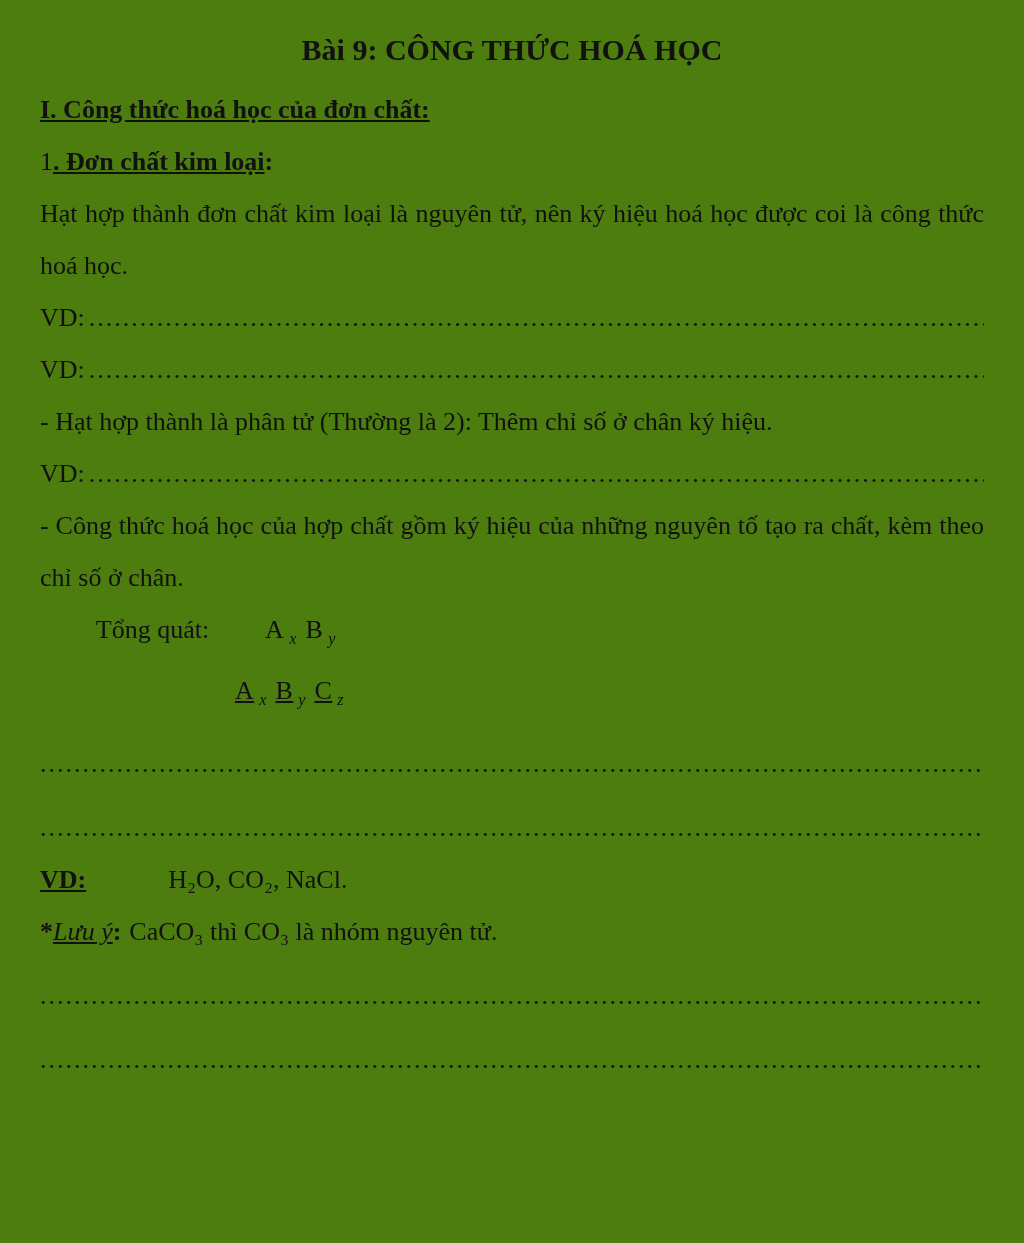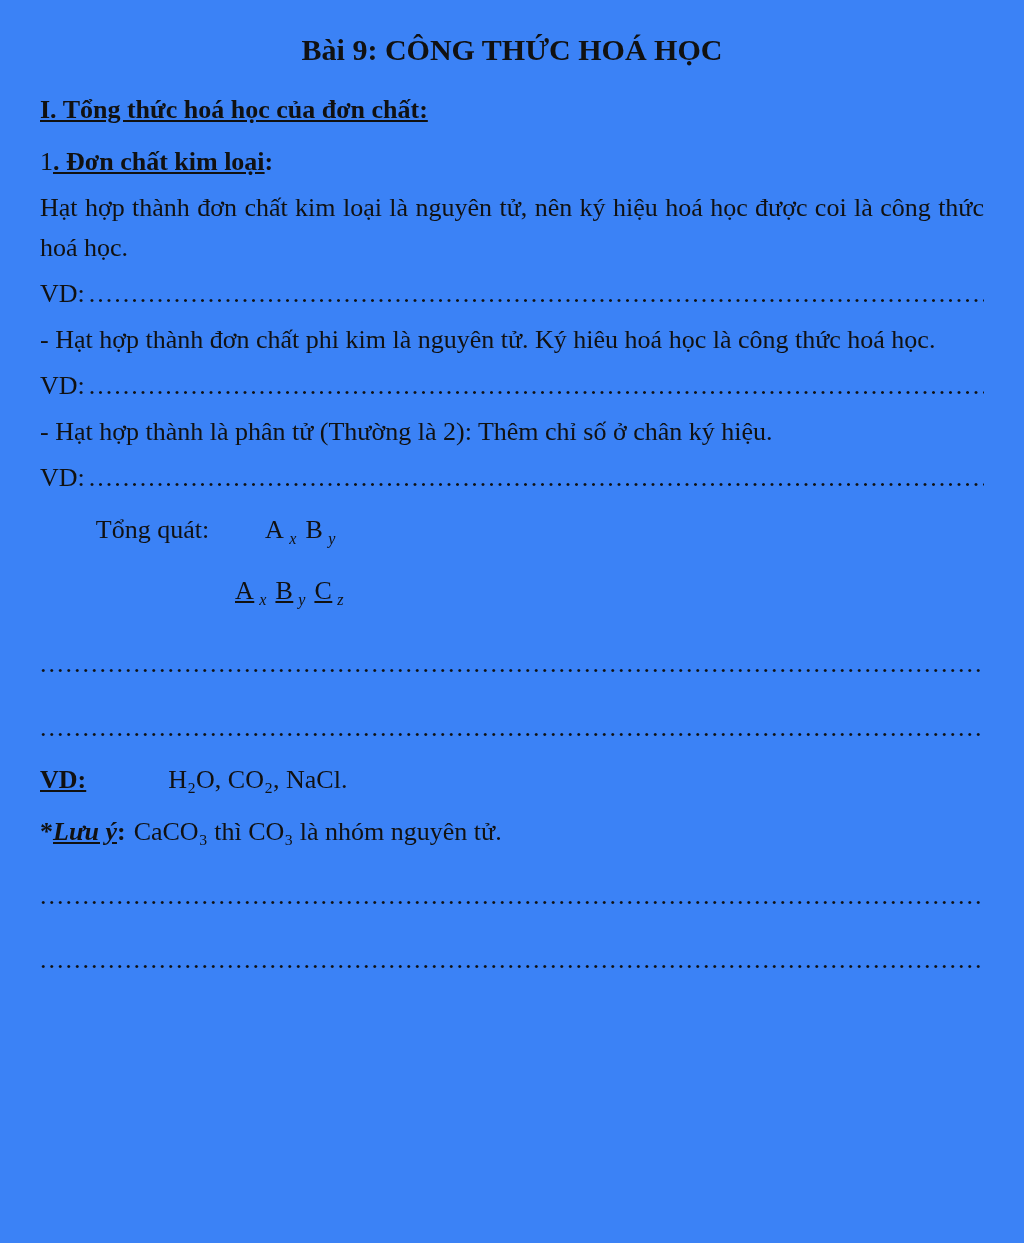--- a/index.html
+++ b/index.html
@@ -6,34 +6,34 @@
   html, body { background: #ffffff; }
   body {
     width: 1024px; height: 1243px;
     font-family: "Liberation Serif", "DejaVu Serif", serif;
     color: #111111;
   }
   .page {
     width: 1024px; height: 1243px;
     padding: 22px 40px 0 40px;
     overflow: hidden;
-    background: #3b82f6;
+    background: #4d7c0f;
   }
   .title {
     text-align: center;
     font-size: 30px;
     font-weight: bold;
     line-height: 56px;
     margin-bottom: 6px;
   }
   .line { font-size: 26px; line-height: 52px; white-space: nowrap; }
-  .para { font-size: 26px; line-height: 40px; text-align: justify; }
+  .para { font-size: 26px; line-height: 52px; text-align: justify; }
   .b  { font-weight: bold; }
   .u  { text-decoration: underline; }
-  .bi { font-weight: bold; font-style: italic; }
+  .bi { font-weight: normal; font-style: italic; }
   .vd-line {
     display: flex; align-items: baseline;
     font-size: 26px; line-height: 52px;
   }
   .vd-line .vd-label { margin-right: 4px; }
   .dots {
     flex: 1 1 auto;
     overflow: hidden;
     white-space: nowrap;
     letter-spacing: 2px;
@@ -55,47 +55,47 @@
   .vd-examples { margin-left: 82px; text-align: right; }
   .note-text { margin-left: 8px; }
 </style>
 </head>
 <body>
 
 <div class="page">
 
   <h1 class="title">Bài 9: CÔNG THỨC HOÁ HỌC</h1>
 
-  <p class="line"><span class="b u">I. Tổng thức hoá học của đơn chất:</span></p>
+  <p class="line"><span class="b u">I. Công thức hoá học của đơn chất:</span></p>
 
   <p class="line"><span>1</span><span class="b u">. Đơn chất kim loại</span><span class="b">:</span></p>
 
   <p class="para">Hạt hợp thành đơn chất kim loại là nguyên tử, nên ký hiệu hoá học được coi là công thức hoá học.</p>
 
   <p class="vd-line">
       <span class="vd-label">VD:</span>
       <span class="dots">......................................................................................................................................................................................................................................</span>
     </p>
 
 
-  <p class="para">- Hạt hợp thành đơn chất phi kim là nguyên tử. Ký hiêu hoá học là công thức hoá học.</p>
 
   <p class="vd-line">
       <span class="vd-label">VD:</span>
       <span class="dots">......................................................................................................................................................................................................................................</span>
     </p>
 
   <p class="para">- Hạt hợp thành là phân tử (Thường là 2): Thêm chỉ số ở chân ký hiệu.</p>
 
   <p class="vd-line">
       <span class="vd-label">VD:</span>
       <span class="dots">......................................................................................................................................................................................................................................</span>
     </p>
 
 
+  <p class="para">- Công thức hoá học của hợp chất gồm ký hiệu của những nguyên tố tạo ra chất, kèm theo chỉ số ở chân.</p>
 
   <p class="line"><span class="glabel">Tổng quát:</span><span class="formula"><span>A</span><sub>x</sub><span>B</span><sub>y</sub></span></p>
 
   <p class="line formula2-row"><span class="formula"><span>A</span><sub>x</sub><span>B</span><sub>y</sub><span>C</span><sub>z</sub></span></p>
 
   <p class="dotline">
       <span class="dots">......................................................................................................................................................................................................................................</span>
     </p>
 
   <p class="dotline">

